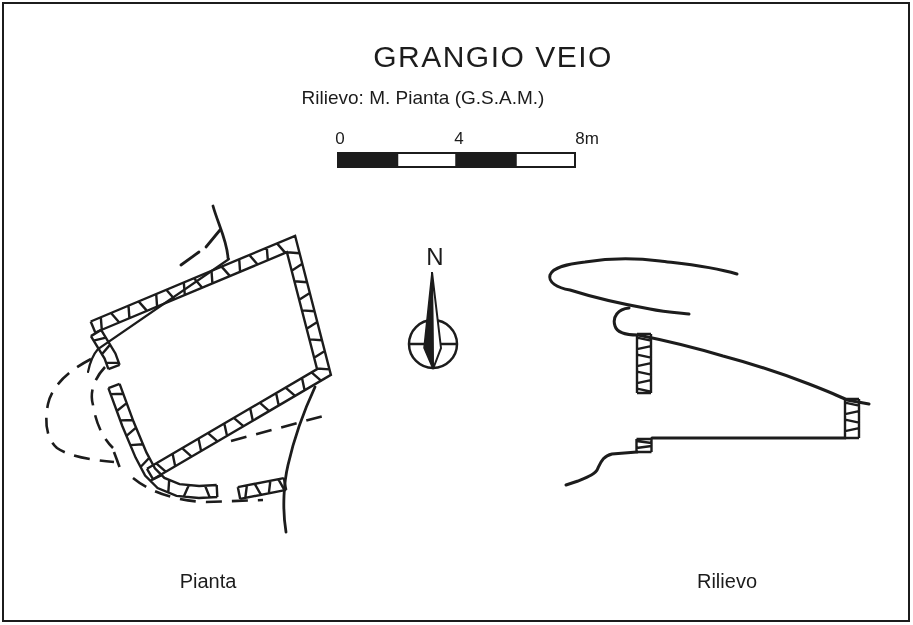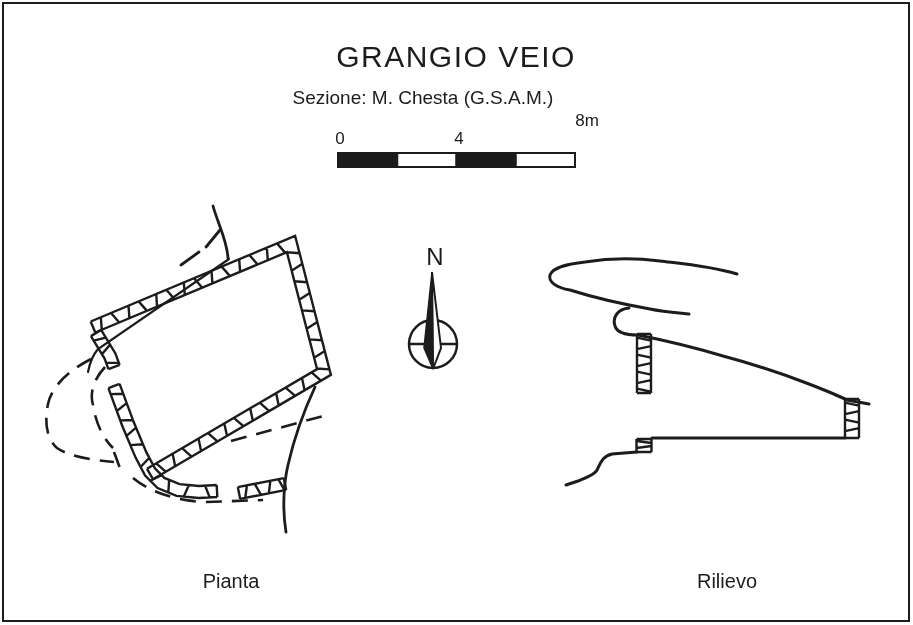--- a/index.html
+++ b/index.html
@@ -18,21 +18,21 @@
     border: 2px solid #1c1c1c;
     pointer-events: none;
   }
   svg.drawing { position: absolute; left: 0; top: 0; }
   .lbl {
     position: absolute;
     transform: translateX(-50%);
     white-space: nowrap;
     line-height: 1;
   }
-  .title   { font-size: 30px; letter-spacing: 1.5px; }
+  .title   { font-size: 30px; letter-spacing: 1.5px; margin-left: 37px; }
   .subtitle{ font-size: 19px; }
   .scale-num { font-size: 17px; }
   .north   { font-size: 24px; }
   .view-label { font-size: 20px; }
 </style>
 </head>
 <body>
 
 <div class="frame">
   <div class="border-rect"></div>
@@ -98,23 +98,23 @@
 
       <g id="section-walls" stroke-width="2.4">
           <path d="M637.0,334.0 L637.0,393.0 M651.0,334.0 L651.0,393.0 M637.0,334.0 L651.0,334.0 M637.0,393.0 L651.0,393.0 M637.0,337.6 L651.0,340.6 M637.0,349.1 L651.0,346.1 M637.0,354.6 L651.0,357.6 M637.0,366.1 L651.0,363.1 M637.0,371.6 L651.0,374.6 M637.0,383.1 L651.0,380.1 M637.0,388.6 L651.0,391.6" fill="none"></path>
           <path d="M845.0,399.0 L845.0,438.0 M859.0,399.0 L859.0,438.0 M845.0,399.0 L859.0,399.0 M845.0,438.0 L859.0,438.0 M845.0,402.6 L859.0,405.6 M845.0,414.1 L859.0,411.1 M845.0,419.6 L859.0,422.6 M845.0,431.1 L859.0,428.1" fill="none"></path>
           <path d="M636.5,439.0 L636.5,452.0 M651.5,439.0 L651.5,452.0 M636.5,439.0 L651.5,439.0 M636.5,452.0 L651.5,452.0 M636.5,441.0 L651.5,443.0 M636.5,448.0 L651.5,446.0" fill="none"></path>
         </g>
     </g>
   </svg>
 
   <div class="lbl title" style="left:456px; top:42px;">GRANGIO VEIO</div>
-  <div class="lbl subtitle" style="left:423px; top:88px;">Sezione: M. Chesta (G.S.A.M.)</div>
+  <div class="lbl subtitle" style="left:423px; top:88px;">Rilievo: M. Pianta (G.S.A.M.)</div>
 
   <div class="lbl scale-num" style="left:340px; top:130px;">0</div>
   <div class="lbl scale-num" style="left:459px; top:130px;">4</div>
-  <div class="lbl scale-num" style="left:587px; top:112px;text-align:right;">8m</div>
+  <div class="lbl scale-num" style="left:587px; top:130px;text-align:right;">8m</div>
 
   <div class="lbl north" style="left:435px; top:245px;">N</div>
 
-  <div class="lbl view-label" style="left:231px; top:571px;text-align:center;">Pianta</div>
+  <div class="lbl view-label" style="left:208px; top:571px;text-align:center;">Pianta</div>
   <div class="lbl view-label" style="left:727px; top:571px;">Rilievo</div>
 </div>
 
 </body></html>

